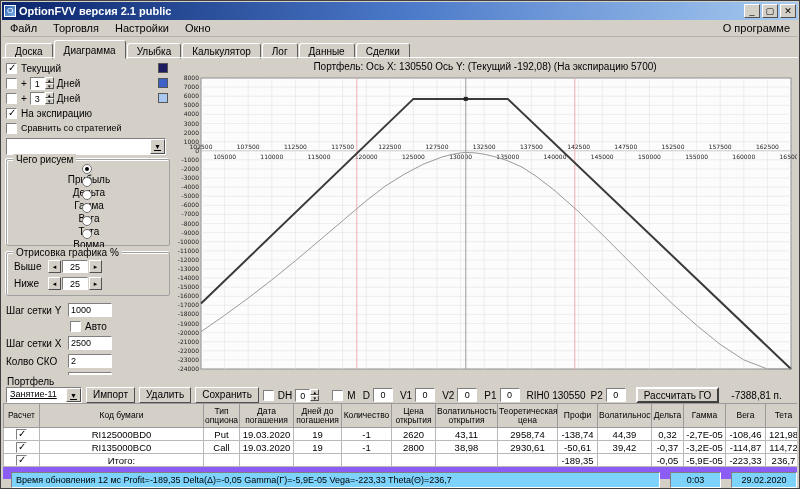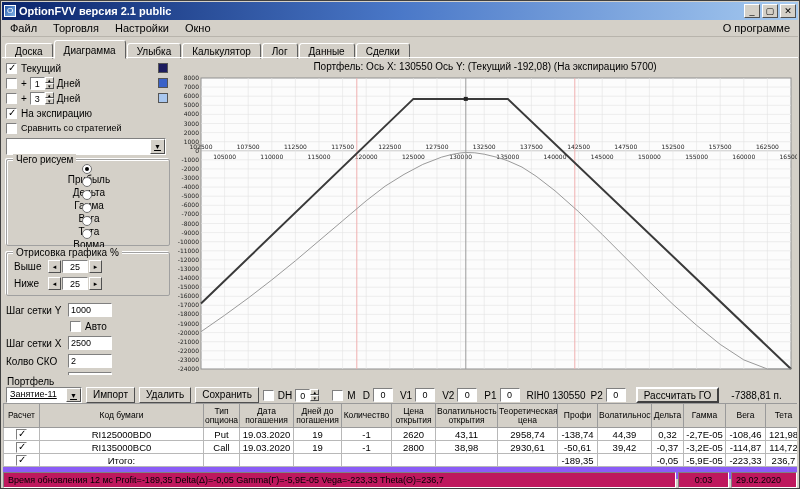--- a/index.html
+++ b/index.html
@@ -72,24 +72,24 @@
   table.grid{border-collapse:collapse;table-layout:fixed;width:798px;}
   table.grid th{background:#d4d0c8;border:1px solid #9a9a9a;font-size:8.5px;font-weight:normal;line-height:1.05;padding:1px 1px;height:24px;overflow:hidden;}
   table.grid td{background:#fff;border:1px solid #b8b8b8;font-size:9.5px;text-align:center;height:13px;padding:0 1px;overflow:hidden;white-space:nowrap;}
   td.pink{background:#f2aab8;}
   td.navy{background:#121c7e;}
   td.cbcell{background:#fff;}
   td .cb{margin:0 auto;display:block;}
 
   
   .statusbar{position:absolute;top:471px;left:2px;right:2px;height:16px;display:flex;font-size:9px;align-items:stretch;}
-  .status-seg{border:1px solid;border-color:#808080 #fff #fff #808080;padding:1px 4px;margin-right:2px;white-space:nowrap;overflow:hidden;background:#be185d;line-height:12px;}
+  .status-seg{border:1px solid;border-color:#808080 #fff #fff #808080;padding:1px 4px;margin-right:2px;white-space:nowrap;overflow:hidden;background:#7dd3fc;line-height:12px;margin-left:8px;}
   .status-left{flex:1;}
   .status-time{width:51px;text-align:center;}
-  .status-date{width:66px;margin-right:0;}
+  .status-date{width:66px;text-align:center;margin-right:0;}
 </style>
 </head>
 <body>
 
 <div class="window">
 
   <div class="titlebar">
     <span class="app-icon">O</span>
     <span class="title-text">OptionFVV версия 2.1 public</span>
     <span class="winbtn raised">_</span>

